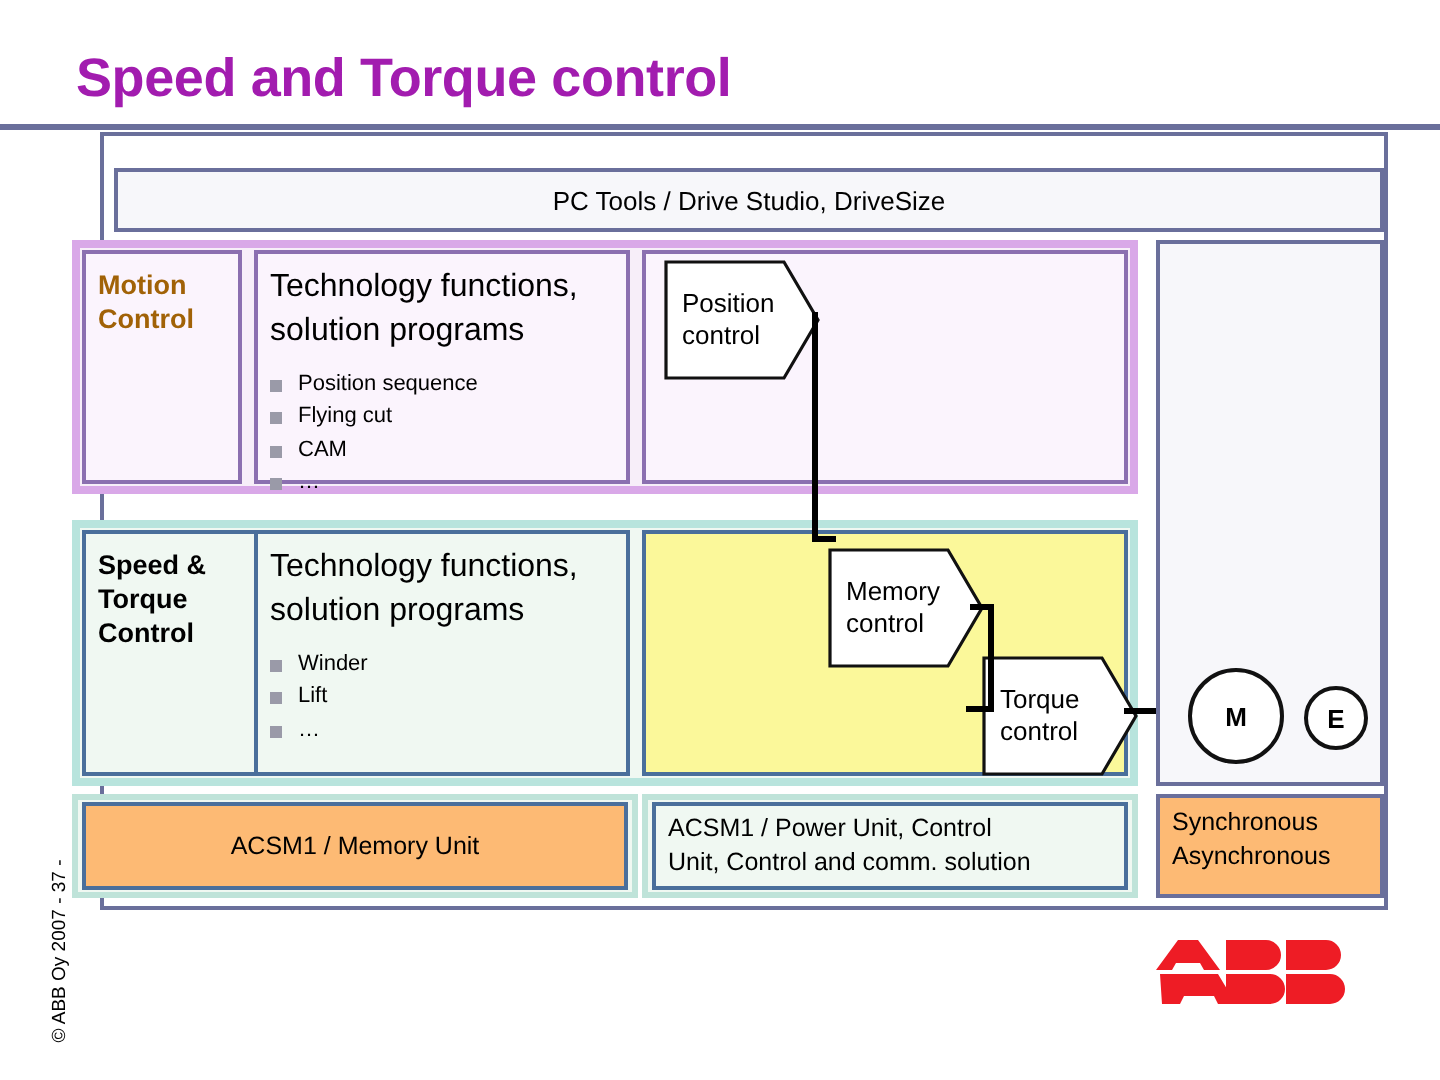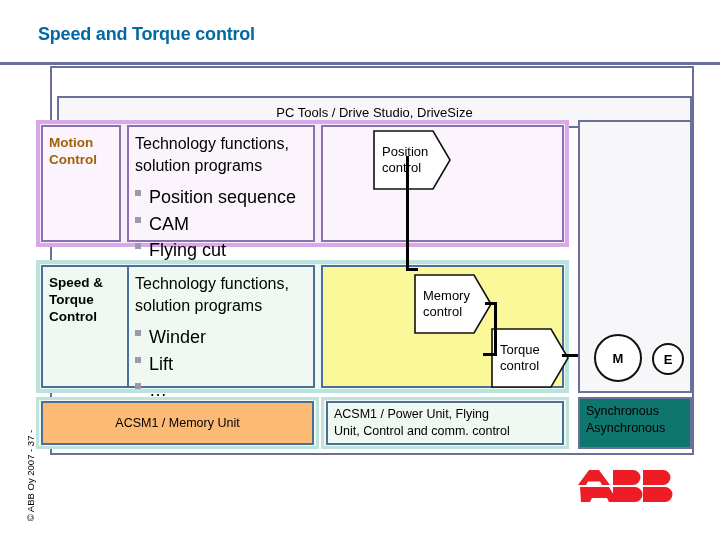--- a/index.html
+++ b/index.html
@@ -5,37 +5,37 @@
   html,body{margin:0;padding:0;}
   body{
     width:720px;height:540px;background:#ffffff;
     font-family:"Liberation Sans", sans-serif;
     overflow:hidden;position:relative;
   }
 
   
   #slide-title{
     position:absolute;left:38px;top:24px;
-    font-size:18px;font-weight:bold;color:#0369a1;
+    font-size:27px;font-weight:bold;color:#a21caf;
     letter-spacing:-0.2px;white-space:nowrap;
   }
   #title-rule{
     position:absolute;left:0px;top:62px;width:720px;height:3px;
     background:#6a6f9b;
   }
 
   
   #outer-frame{
     position:absolute;left:50px;top:66px;width:644px;height:389px;
     border:2px solid #6a6f9b;background:#ffffff;box-sizing:border-box;
   }
 
   
   #pctools-bar{
-    position:absolute;left:57px;top:96px;width:635px;height:32px;
+    position:absolute;left:57px;top:84px;width:635px;height:32px;
     border:2px solid #6a6f9b;background:#f7f7fa;box-sizing:border-box;
     display:flex;align-items:center;justify-content:center;
     font-size:13px;color:#000;
   }
 
   
   #motion-group{
     position:absolute;left:36px;top:120px;width:533px;height:127px;
     border:4px solid #d9a8e8;background:#f7eef9;box-sizing:border-box;
   }
@@ -99,51 +99,51 @@
     font-size:12.5px;color:#000;line-height:1.35;
   }
 
   
   #motor-col{
     position:absolute;left:578px;top:120px;width:114px;height:273px;
     border:2px solid #6a6f9b;background:#f7f7fa;box-sizing:border-box;
   }
   #motor-type-box{
     position:absolute;left:578px;top:397px;width:114px;height:52px;
-    border:2px solid #6a6f9b;background:#0f766e;box-sizing:border-box;
+    border:2px solid #6a6f9b;background:#fdba74;box-sizing:border-box;
     padding:4px 0 0 6px;
     font-size:12.5px;color:#000;line-height:1.35;
   }
   .motor-circle{
     position:absolute;border:2px solid #111;border-radius:50%;
     background:#ffffff;display:flex;align-items:center;justify-content:center;
     font-size:13px;font-weight:bold;color:#000;
   }
   #motor-m{ left:594px;top:334px;width:44px;height:44px; }
   #motor-e{ left:652px;top:343px;width:28px;height:28px; }
 
   
   .tech-head{font-size:16px;color:#000;line-height:1.35;margin-bottom:8px;}
   .bullet-list{list-style:none;margin:0;padding:0;}
   .bullet-list li{
-    font-size:18px;color:#000;line-height:1.48;
+    font-size:11px;color:#000;line-height:1.48;
     position:relative;padding-left:14px;
   }
   .bullet-list li::before{
     content:"";position:absolute;left:0;top:6px;
     width:6px;height:6px;background:#9a9aa8;
   }
   .pent-wrap{position:absolute;}
   .pent-wrap svg{position:absolute;left:0;top:0;overflow:visible;}
   .pent-label{
     position:absolute;left:9px;top:50%;transform:translateY(-50%);
     font-size:13px;color:#000;line-height:1.25;white-space:nowrap;
   }
 
-  #pos-pent{ left:332px;top:130px;width:78px;height:60px;margin-left:41px; }
+  #pos-pent{ left:332px;top:130px;width:78px;height:60px; }
   #speed-pent{ left:414px;top:274px;width:78px;height:60px; }
   #torque-pent{ left:491px;top:328px;width:78px;height:60px; }
 
   
   .conn{position:absolute;background:#000;}
   #conn-pos-v{ left:406px;top:156px;width:3px;height:115px; }
   #conn-pos-h{ left:406px;top:268px;width:12px;height:3px; }
   #conn-speed-h1{ left:485px;top:302px;width:12px;height:3px; }
   #conn-speed-v{ left:494px;top:302px;width:3px;height:54px; }
   #conn-speed-h2{ left:483px;top:353px;width:14px;height:3px; }
@@ -176,22 +176,22 @@
 
 <div id="motion-label-box">
   <div>Motion</div>
   <div>Control</div>
 </div>
 
 <div id="motion-tech-box">
   <div class="tech-head">Technology functions, solution programs</div>
   <ul class="bullet-list">
     <li>Position sequence</li>
+    <li>Flying cut</li>
     <li>CAM</li>
-    <li>Flying cut</li>
     <li>…</li>
   </ul>
 </div>
 
 <div id="motion-pos-box"></div>
 
 <div class="pent-wrap" id="pos-pent">
   <svg width="78" height="60" viewBox="0 0 78 60">
     <polygon points="1,1 60,1 77,30 60,59 1,59" fill="#ffffff" stroke="#111111" stroke-width="1.6"></polygon>
   </svg>
@@ -249,22 +249,22 @@
 <div class="conn" id="conn-me"></div>
 
 <div id="hw-left-group"></div>
 <div id="hw-left-box">
   <span>ACSM1 / Memory Unit</span>
 </div>
 
 <div id="hw-right-group"></div>
 <div id="hw-right-box">
   <div>
-    <div>ACSM1 / Power Unit, Flying</div>
-    <div>Unit, Control and comm. control</div>
+    <div>ACSM1 / Power Unit, Control</div>
+    <div>Unit, Control and comm. solution</div>
   </div>
 </div>
 
 <div id="motor-col"></div>
 <div class="motor-circle" id="motor-m">
   <span>M</span>
 </div>
 <div class="motor-circle" id="motor-e">
   <span>E</span>
 </div>

